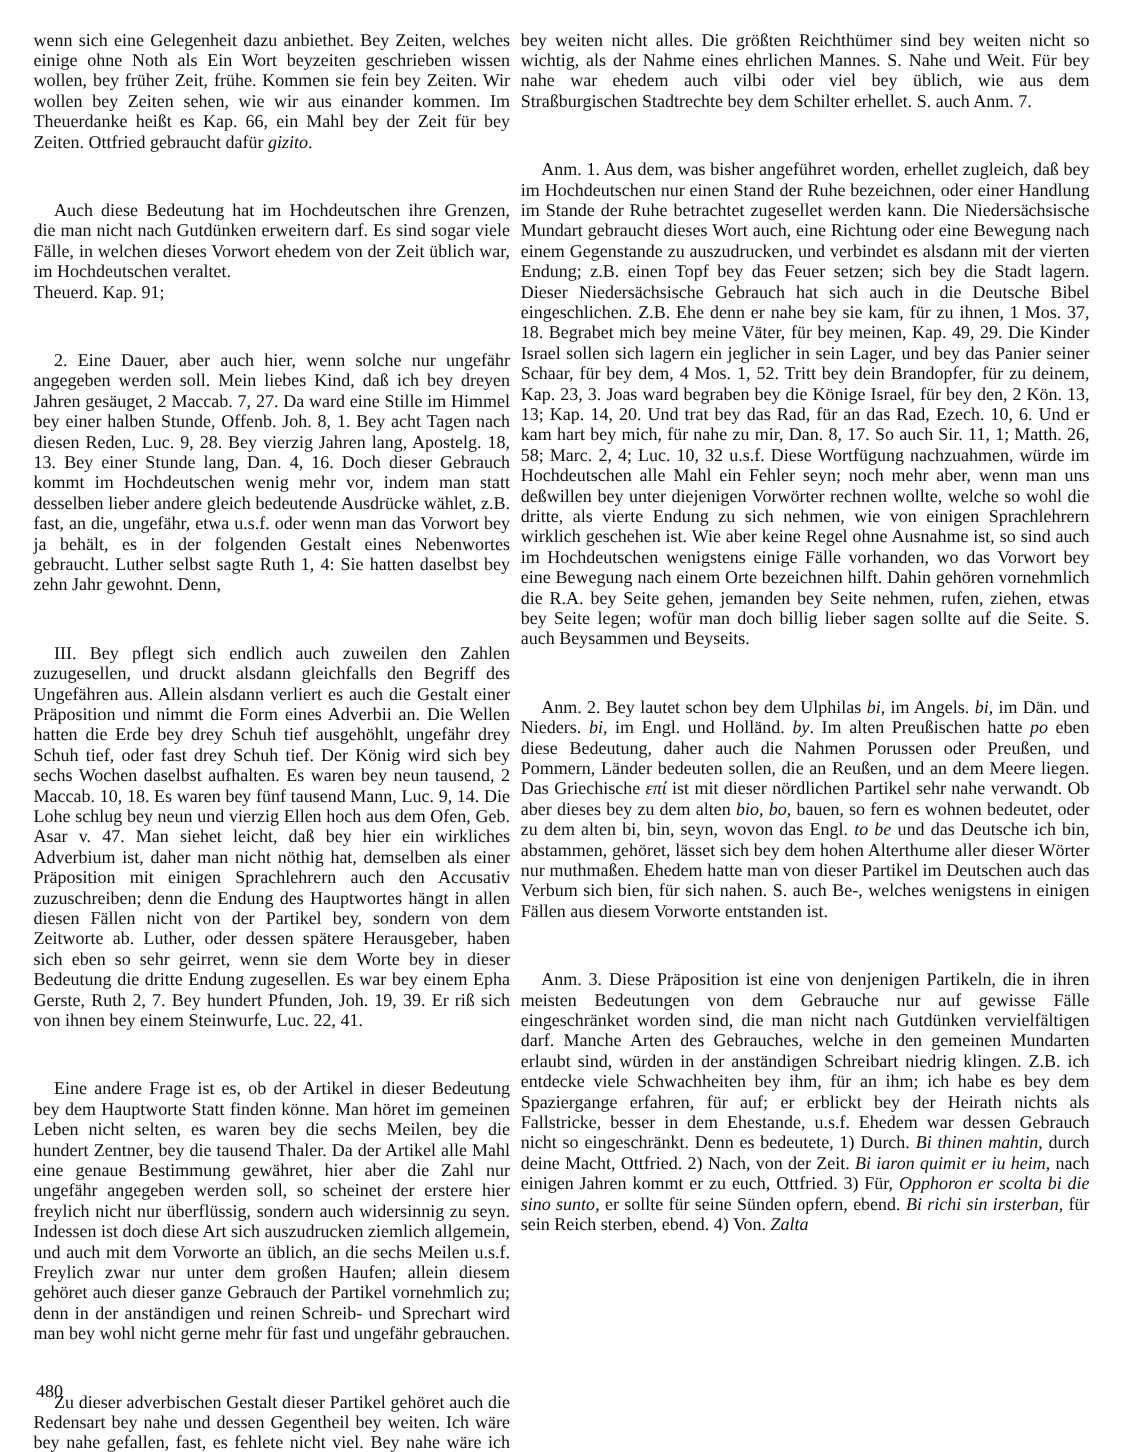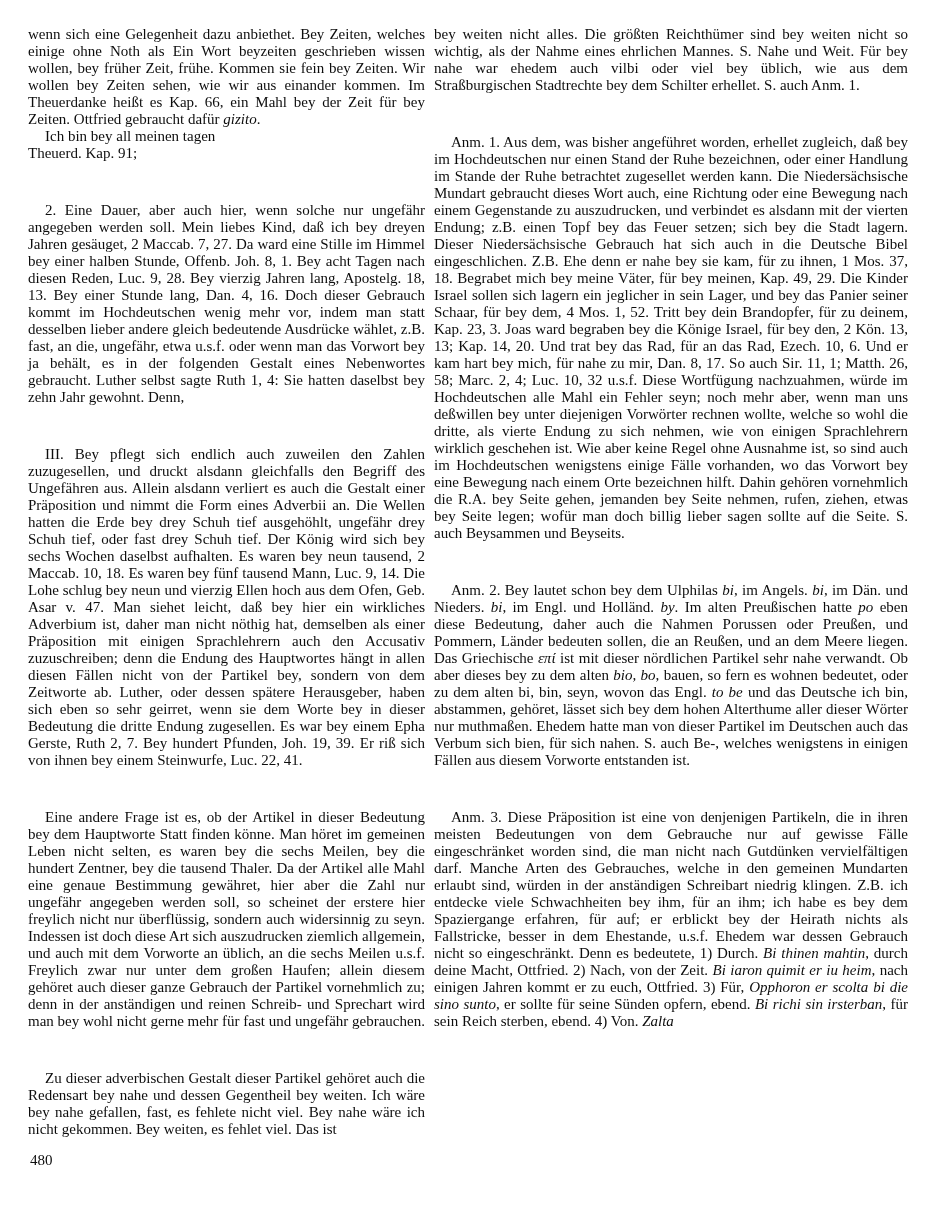--- a/index.html
+++ b/index.html
@@ -51,28 +51,28 @@
     line-height: 17px;
   }
 </style>
 </head>
 <body>
 
 <div class="page">
   <div class="columns">
     <div class="col col-left">
         <p><span>wenn sich eine Gelegenheit dazu anbiethet. Bey Zeiten, welches einige ohne Noth als Ein Wort beyzeiten geschrieben wissen wollen, bey früher Zeit, frühe. Kommen sie fein bey Zeiten. Wir wollen bey Zeiten sehen, wie wir aus einander kommen. Im Theuerdanke heißt es Kap. 66, ein Mahl bey der Zeit für bey Zeiten. Ottfried gebraucht dafür </span><span class="it">gizito</span><span>.</span></p>
-        <p class="verse"><span>Ich bin bey all meinen tagen</span></p>
+        <p class="indent"><span>Auch diese Bedeutung hat im Hochdeutschen ihre Grenzen, die man nicht nach Gutdünken erweitern darf. Es sind sogar viele Fälle, in welchen dieses Vorwort ehedem von der Zeit üblich war, im Hochdeutschen veraltet.</span></p>
         <p class="cite"><span>Theuerd. Kap. 91;</span></p>
         <p class="indent"><span>2. Eine Dauer, aber auch hier, wenn solche nur ungefähr angegeben werden soll. Mein liebes Kind, daß ich bey dreyen Jahren gesäuget, 2 Maccab. 7, 27. Da ward eine Stille im Himmel bey einer halben Stunde, Offenb. Joh. 8, 1. Bey acht Tagen nach diesen Reden, Luc. 9, 28. Bey vierzig Jahren lang, Apostelg. 18, 13. Bey einer Stunde lang, Dan. 4, 16. Doch dieser Gebrauch kommt im Hochdeutschen wenig mehr vor, indem man statt desselben lieber andere gleich bedeutende Ausdrücke wählet, z.B. fast, an die, ungefähr, etwa u.s.f. oder wenn man das Vorwort bey ja behält, es in der folgenden Gestalt eines Nebenwortes gebraucht. Luther selbst sagte Ruth 1, 4: Sie hatten daselbst bey zehn Jahr gewohnt. Denn,</span></p>
         <p class="indent"><span>III. Bey pflegt sich endlich auch zuweilen den Zahlen zuzugesellen, und druckt alsdann gleichfalls den Begriff des Ungefähren aus. Allein alsdann verliert es auch die Gestalt einer Präposition und nimmt die Form eines Adverbii an. Die Wellen hatten die Erde bey drey Schuh tief ausgehöhlt, ungefähr drey Schuh tief, oder fast drey Schuh tief. Der König wird sich bey sechs Wochen daselbst aufhalten. Es waren bey neun tausend, 2 Maccab. 10, 18. Es waren bey fünf tausend Mann, Luc. 9, 14. Die Lohe schlug bey neun und vierzig Ellen hoch aus dem Ofen, Geb. Asar v. 47. Man siehet leicht, daß bey hier ein wirkliches Adverbium ist, daher man nicht nöthig hat, demselben als einer Präposition mit einigen Sprachlehrern auch den Accusativ zuzuschreiben; denn die Endung des Hauptwortes hängt in allen diesen Fällen nicht von der Partikel bey, sondern von dem Zeitworte ab. Luther, oder dessen spätere Herausgeber, haben sich eben so sehr geirret, wenn sie dem Worte bey in dieser Bedeutung die dritte Endung zugesellen. Es war bey einem Epha Gerste, Ruth 2, 7. Bey hundert Pfunden, Joh. 19, 39. Er riß sich von ihnen bey einem Steinwurfe, Luc. 22, 41.</span></p>
         <p class="indent"><span>Eine andere Frage ist es, ob der Artikel in dieser Bedeutung bey dem Hauptworte Statt finden könne. Man höret im gemeinen Leben nicht selten, es waren bey die sechs Meilen, bey die hundert Zentner, bey die tausend Thaler. Da der Artikel alle Mahl eine genaue Bestimmung gewähret, hier aber die Zahl nur ungefähr angegeben werden soll, so scheinet der erstere hier freylich nicht nur überflüssig, sondern auch widersinnig zu seyn. Indessen ist doch diese Art sich auszudrucken ziemlich allgemein, und auch mit dem Vorworte an üblich, an die sechs Meilen u.s.f. Freylich zwar nur unter dem großen Haufen; allein diesem gehöret auch dieser ganze Gebrauch der Partikel vornehmlich zu; denn in der anständigen und reinen Schreib- und Sprechart wird man bey wohl nicht gerne mehr für fast und ungefähr gebrauchen.</span></p>
         <p class="indent"><span>Zu dieser adverbischen Gestalt dieser Partikel gehöret auch die Redensart bey nahe und dessen Gegentheil bey weiten. Ich wäre bey nahe gefallen, fast, es fehlete nicht viel. Bey nahe wäre ich nicht gekommen. Bey weiten, es fehlet viel. Das ist</span></p>
       </div>
     <div class="col col-right">
-        <p><span>bey weiten nicht alles. Die größten Reichthümer sind bey weiten nicht so wichtig, als der Nahme eines ehrlichen Mannes. S. Nahe und Weit. Für bey nahe war ehedem auch vilbi oder viel bey üblich, wie aus dem Straßburgischen Stadtrechte bey dem Schilter erhellet. S. auch Anm. 1.</span></p>
+        <p><span>bey weiten nicht alles. Die größten Reichthümer sind bey weiten nicht so wichtig, als der Nahme eines ehrlichen Mannes. S. Nahe und Weit. Für bey nahe war ehedem auch vilbi oder viel bey üblich, wie aus dem Straßburgischen Stadtrechte bey dem Schilter erhellet. S. auch Anm. 7.</span></p>
         <p class="indent"><span>Anm. 1. Aus dem, was bisher angeführet worden, erhellet zugleich, daß bey im Hochdeutschen nur einen Stand der Ruhe bezeichnen, oder einer Handlung im Stande der Ruhe betrachtet zugesellet werden kann. Die Niedersächsische Mundart gebraucht dieses Wort auch, eine Richtung oder eine Bewegung nach einem Gegenstande zu auszudrucken, und verbindet es alsdann mit der vierten Endung; z.B. einen Topf bey das Feuer setzen; sich bey die Stadt lagern. Dieser Niedersächsische Gebrauch hat sich auch in die Deutsche Bibel eingeschlichen. Z.B. Ehe denn er nahe bey sie kam, für zu ihnen, 1 Mos. 37, 18. Begrabet mich bey meine Väter, für bey meinen, Kap. 49, 29. Die Kinder Israel sollen sich lagern ein jeglicher in sein Lager, und bey das Panier seiner Schaar, für bey dem, 4 Mos. 1, 52. Tritt bey dein Brandopfer, für zu deinem, Kap. 23, 3. Joas ward begraben bey die Könige Israel, für bey den, 2 Kön. 13, 13; Kap. 14, 20. Und trat bey das Rad, für an das Rad, Ezech. 10, 6. Und er kam hart bey mich, für nahe zu mir, Dan. 8, 17. So auch Sir. 11, 1; Matth. 26, 58; Marc. 2, 4; Luc. 10, 32 u.s.f. Diese Wortfügung nachzuahmen, würde im Hochdeutschen alle Mahl ein Fehler seyn; noch mehr aber, wenn man uns deßwillen bey unter diejenigen Vorwörter rechnen wollte, welche so wohl die dritte, als vierte Endung zu sich nehmen, wie von einigen Sprachlehrern wirklich geschehen ist. Wie aber keine Regel ohne Ausnahme ist, so sind auch im Hochdeutschen wenigstens einige Fälle vorhanden, wo das Vorwort bey eine Bewegung nach einem Orte bezeichnen hilft. Dahin gehören vornehmlich die R.A. bey Seite gehen, jemanden bey Seite nehmen, rufen, ziehen, etwas bey Seite legen; wofür man doch billig lieber sagen sollte auf die Seite. S. auch Beysammen und Beyseits.</span></p>
         <p class="indent"><span>Anm. 2. Bey lautet schon bey dem Ulphilas </span><span class="it">bi</span><span>, im Angels. </span><span class="it">bi</span><span>, im Dän. und Nieders. </span><span class="it">bi</span><span>, im Engl. und Holländ. </span><span class="it">by</span><span>. Im alten Preußischen hatte </span><span class="it">po</span><span> eben diese Bedeutung, daher auch die Nahmen Porussen oder Preußen, und Pommern, Länder bedeuten sollen, die an Reußen, und an dem Meere liegen. Das Griechische </span><span class="it">επί</span><span> ist mit dieser nördlichen Partikel sehr nahe verwandt. Ob aber dieses bey zu dem alten </span><span class="it">bio, bo</span><span>, bauen, so fern es wohnen bedeutet, oder zu dem alten bi, bin, seyn, wovon das Engl. </span><span class="it">to be</span><span> und das Deutsche ich bin, abstammen, gehöret, lässet sich bey dem hohen Alterthume aller dieser Wörter nur muthmaßen. Ehedem hatte man von dieser Partikel im Deutschen auch das Verbum sich bien, für sich nahen. S. auch Be-, welches wenigstens in einigen Fällen aus diesem Vorworte entstanden ist.</span></p>
         <p class="indent"><span>Anm. 3. Diese Präposition ist eine von denjenigen Partikeln, die in ihren meisten Bedeutungen von dem Gebrauche nur auf gewisse Fälle eingeschränket worden sind, die man nicht nach Gutdünken vervielfältigen darf. Manche Arten des Gebrauches, welche in den gemeinen Mundarten erlaubt sind, würden in der anständigen Schreibart niedrig klingen. Z.B. ich entdecke viele Schwachheiten bey ihm, für an ihm; ich habe es bey dem Spaziergange erfahren, für auf; er erblickt bey der Heirath nichts als Fallstricke, besser in dem Ehestande, u.s.f. Ehedem war dessen Gebrauch nicht so eingeschränkt. Denn es bedeutete, 1) Durch. </span><span class="it">Bi thinen mahtin</span><span>, durch deine Macht, Ottfried. 2) Nach, von der Zeit. </span><span class="it">Bi iaron quimit er iu heim</span><span>, nach einigen Jahren kommt er zu euch, Ottfried. 3) Für, </span><span class="it">Opphoron er scolta bi die sino sunto</span><span>, er sollte für seine Sünden opfern, ebend. </span><span class="it">Bi richi sin irsterban</span><span>, für sein Reich sterben, ebend. 4) Von. </span><span class="it">Zalta</span></p>
       </div>
   </div>
   <div class="page-number">480</div>
 </div>
 
 </body></html>

